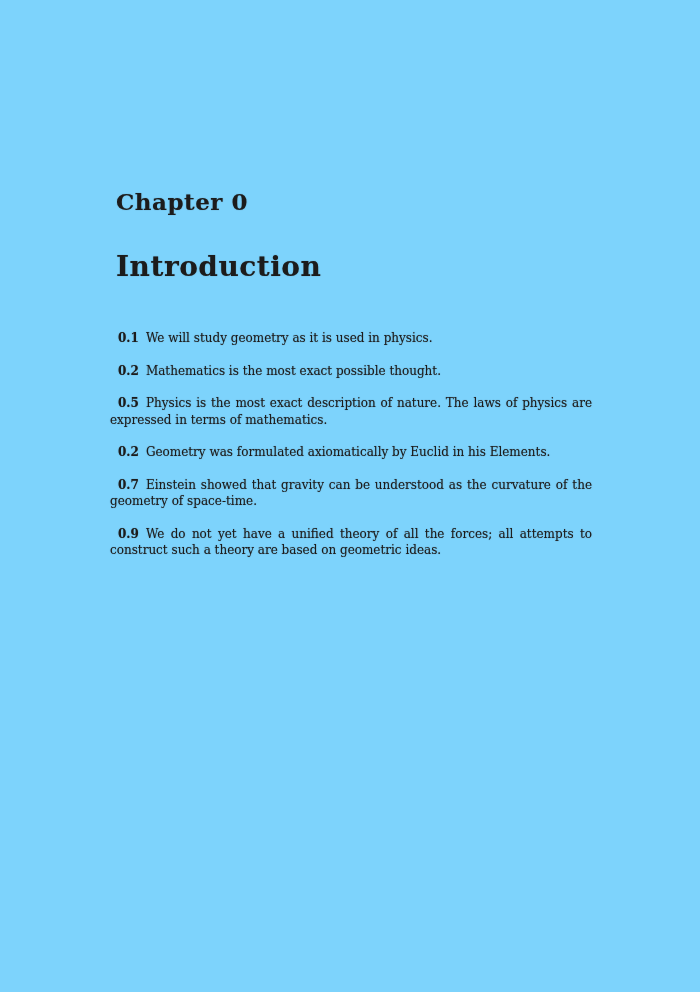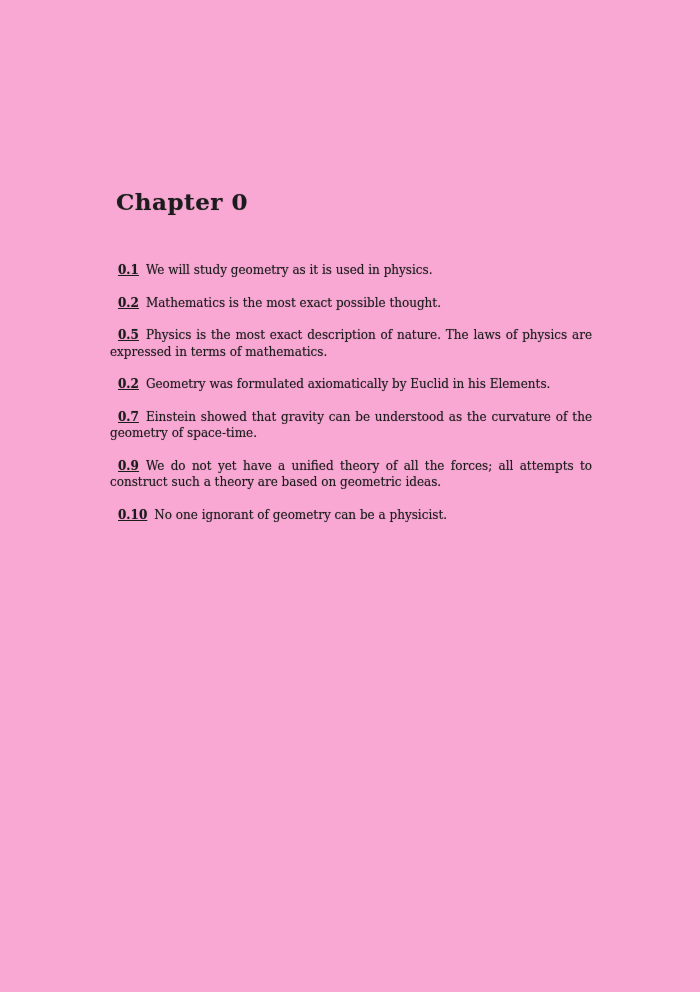--- a/index.html
+++ b/index.html
@@ -4,21 +4,21 @@
 <style>
   html, body {
     margin: 0;
     padding: 0;
     background: #ffffff;
   }
   .page {
     position: relative;
     width: 700px;
     height: 992px;
-    background: #f9a8d4;
+    background: #7dd3fc;
     overflow: hidden;
     font-family: "DejaVu Serif", "Liberation Serif", serif;
     color: #1c1c1c;
   }
   .content {
     position: absolute;
     left: 110px;
     top: 188px;
     width: 482px;
     
@@ -44,32 +44,31 @@
   p.item {
     margin: 0 0 16px 0;
     font-size: 12px;
     line-height: 16.5px;
     text-indent: 8px;
     text-align: justify;
   }
   .item-number {
     font-weight: bold;
     margin-right: 7px;
-    text-decoration: underline;
   }
 </style>
 </head>
 <body>
 
 <div class="page">
   <div class="content">
     <h1 class="chapter-number">Chapter 0</h1>
+    <h2 class="chapter-title">Introduction</h2>
     <div class="item-list">
         <p class="item"><span class="item-number">0.1</span><span class="item-text">We will study geometry as it is used in physics.</span></p>
         <p class="item"><span class="item-number">0.2</span><span class="item-text">Mathematics is the most exact possible thought.</span></p>
         <p class="item"><span class="item-number">0.5</span><span class="item-text">Physics is the most exact description of nature. The laws of physics are expressed in terms of mathematics.</span></p>
         <p class="item"><span class="item-number">0.2</span><span class="item-text">Geometry was formulated axiomatically by Euclid in his Elements.</span></p>
         <p class="item"><span class="item-number">0.7</span><span class="item-text">Einstein showed that gravity can be understood as the curvature of the geometry of space-time.</span></p>
         <p class="item"><span class="item-number">0.9</span><span class="item-text">We do not yet have a unified theory of all the forces; all attempts to construct such a theory are based on geometric ideas.</span></p>
-        <p class="item"><span class="item-number">0.10</span><span class="item-text">No one ignorant of geometry can be a physicist.</span></p>
       </div>
   </div>
 </div>
 
 </body></html>

